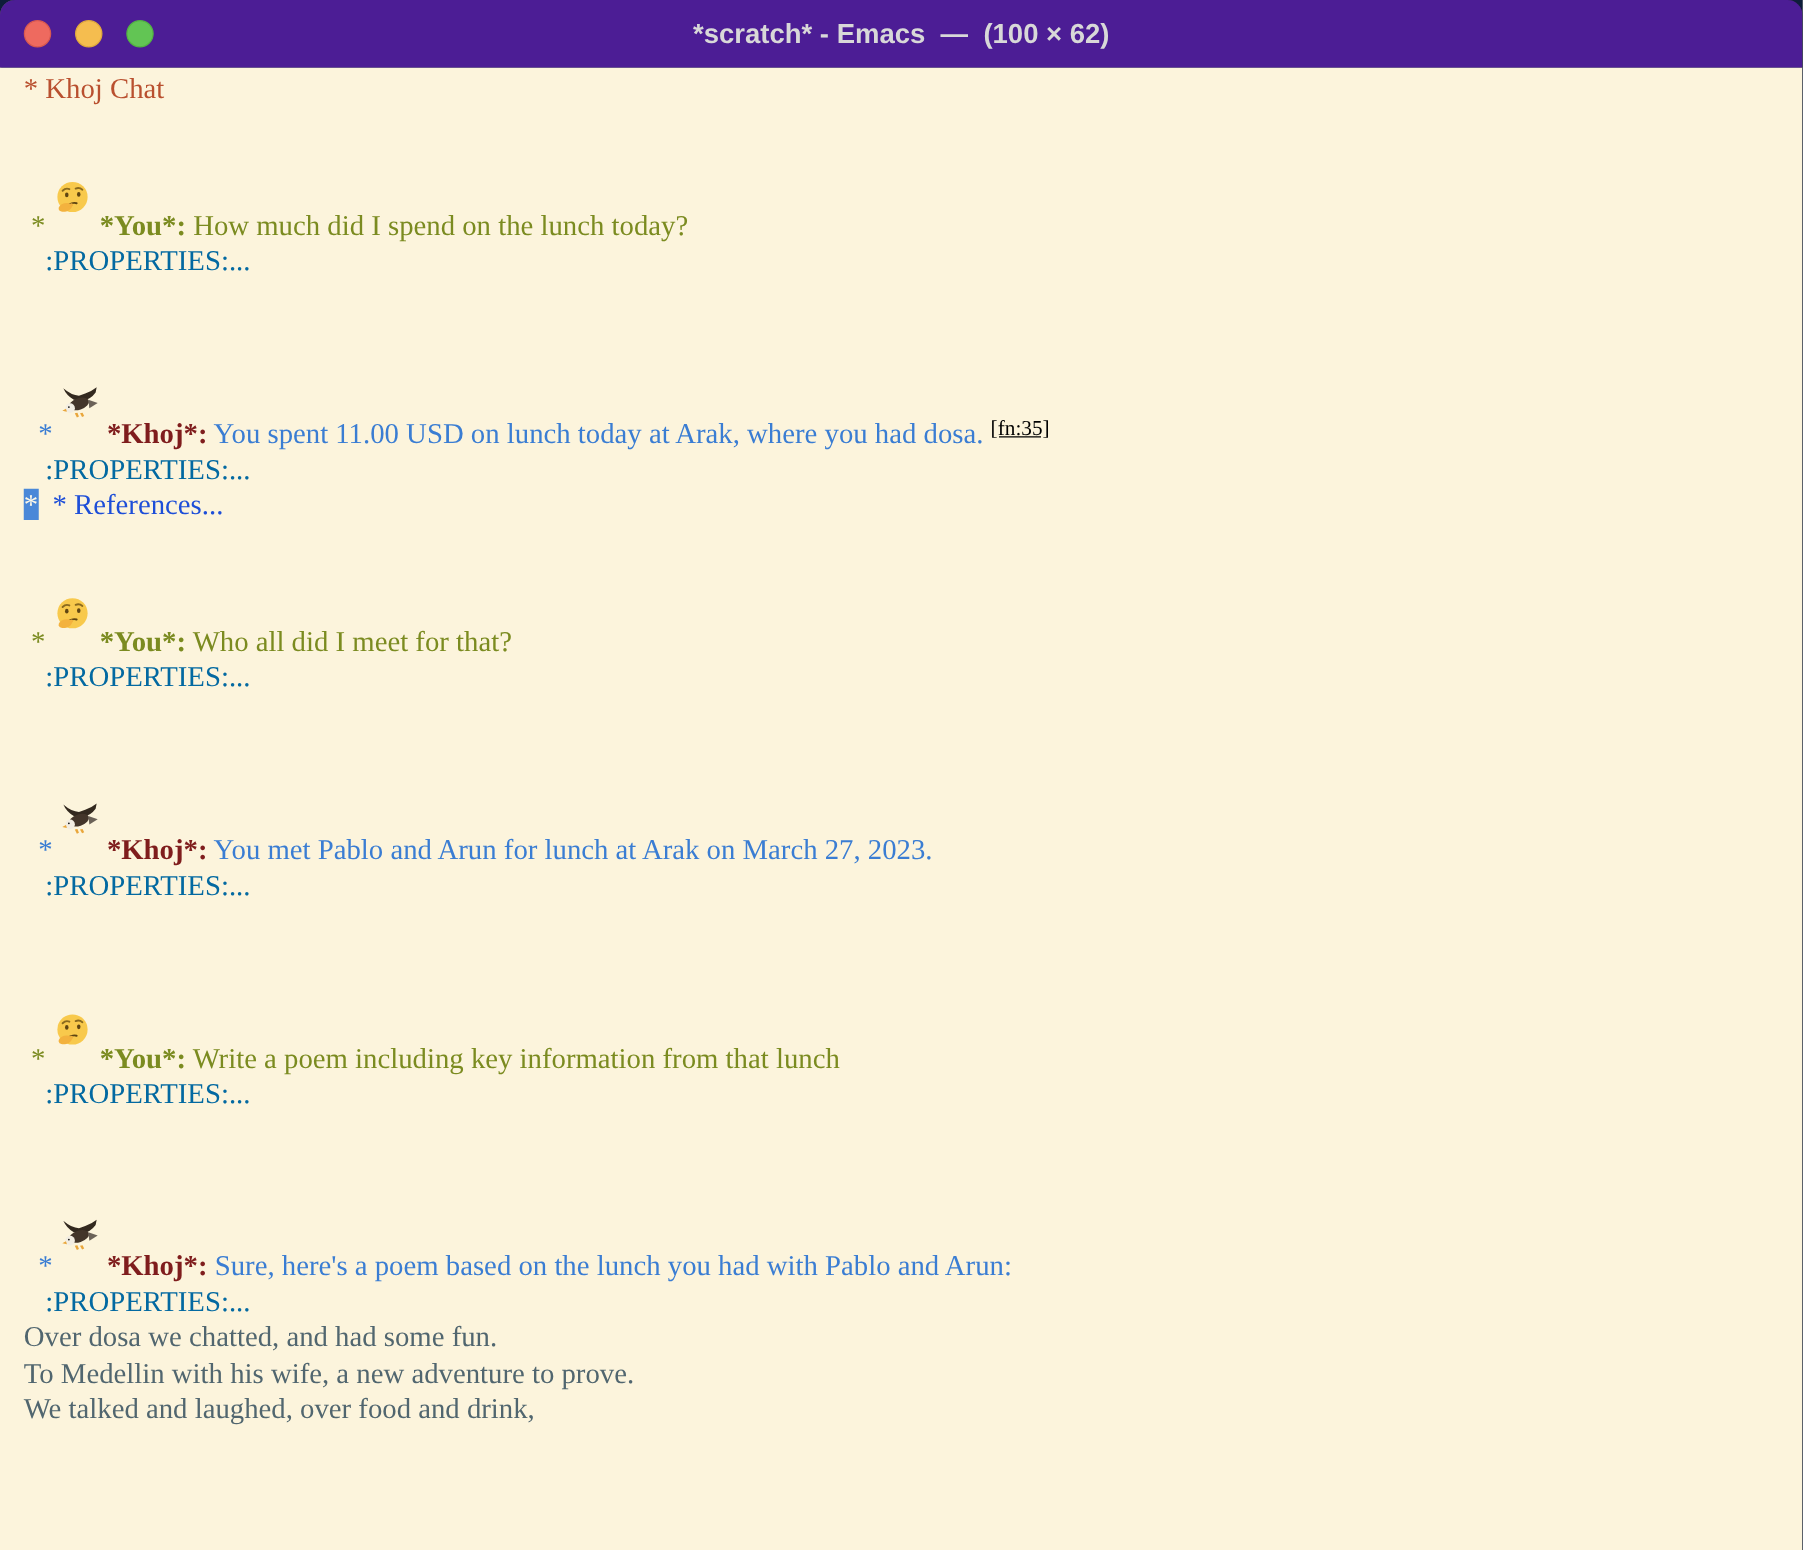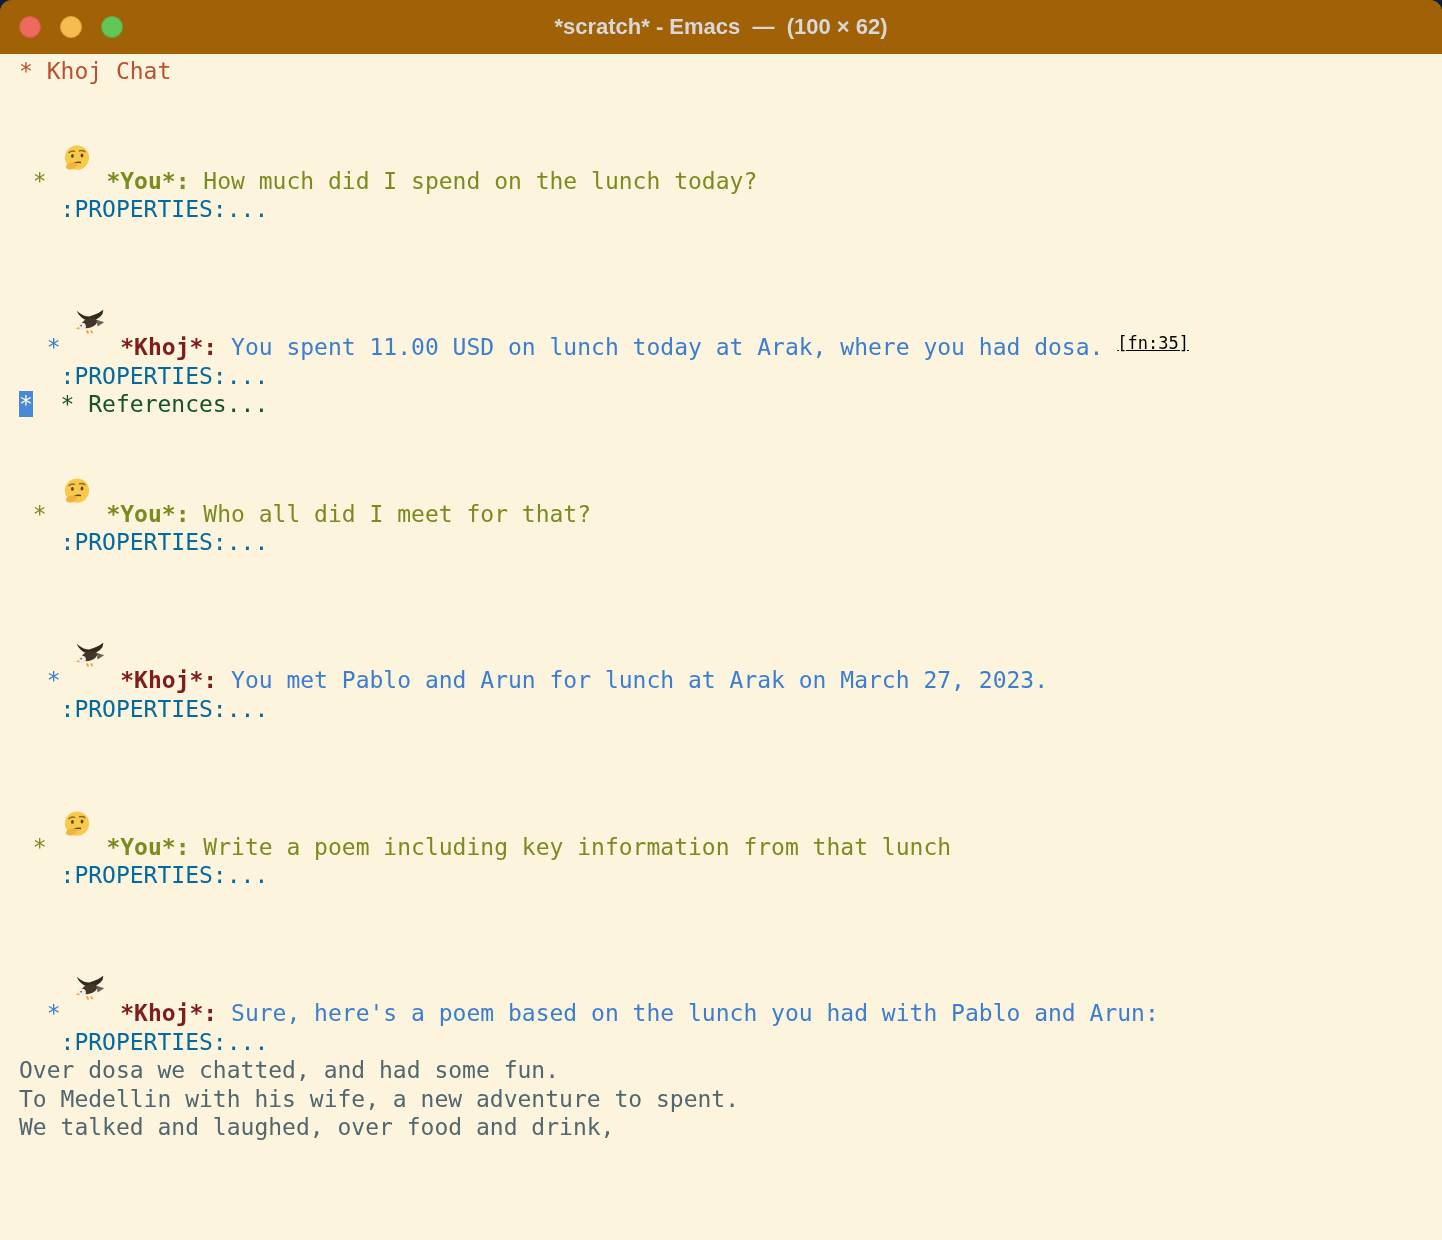--- a/index.html
+++ b/index.html
@@ -6,49 +6,49 @@
   .window{
     width:1442px;height:1240px;
     border-radius:12px 12px 0 0;
     overflow:hidden;
     display:flex;flex-direction:column;
     box-shadow: inset 1px 0 0 #6a645c, inset -2px 0 0 #2b2a27;
     font-family:"DejaVu Sans Mono","Liberation Mono",monospace;
   }
   .titlebar{
     height:54px;flex:0 0 54px;
-    background:#a16207;
+    background:#4c1d95;
     position:relative;
     display:flex;align-items:center;justify-content:center;
   }
   .traffic{position:absolute;left:19px;top:0;height:100%;display:flex;align-items:center;}
   .light{width:20px;height:20px;border-radius:50%;margin-right:19px;}
   .light.close{background:#ee6a5f;border:1px solid #d9594f;}
   .light.min{background:#f5bd4f;border:1px solid #e0a93c;}
   .light.max{background:#62c554;border:1px solid #52b343;}
   .title{
     color:#d8d8d8;font-family:"Liberation Sans",sans-serif;
     font-weight:bold;font-size:22px;white-space:pre;
   }
   .buffer{
     flex:1;background:#fcf4dc;
     padding:3px 0 0 19px;
     font-size:23px;line-height:28.5px;
     color:#51666f;
     overflow:hidden;
     cursor:text;
   }
-  .line{white-space:pre;min-height:28.5px;}
+  .line{white-space:pre;min-height:28.5px;font-family:Liberation Serif, serif;}
   .seg-red{color:#b9502f;}
   .seg-green{color:#7b8b20;}
   .seg-greenb{color:#7b8b20;font-weight:bold;}
   .seg-blue{color:#3a7dd3;}
   .seg-blueb{color:#7f1d1d;font-weight:bold;}
   .seg-props{color:#0369a1;}
-  .seg-gold{color:#14532d;}
+  .seg-gold{color:#1d4ed8;}
   .seg-body{color:#51666f;}
   .seg-cursor{background:#4a88d8;color:#fdf8e8;}
   .seg-fn{color:#000000;font-size:17px;text-decoration:underline;vertical-align:6px;}
   .emoji{display:inline-block;width:32px;height:30px;vertical-align:-6px;}
   .emoji svg{width:32px;height:30px;display:block;}
 </style>
 </head>
 <body>
 
 <div class="window">
@@ -139,16 +139,16 @@
     <path d="M26,13 L35,16 L27,21 Z" fill="#6b6258"></path>
     <circle cx="8.5" cy="21" r="4.6" fill="#f2ede2"></circle>
     <circle cx="7.3" cy="20" r="0.9" fill="#222222"></circle>
     <path d="M4.5,21.5 L1,23.5 L5.5,24.5 Z" fill="#e9a63b"></path>
     <path d="M13,26 l2,4 l2,-1 l-1.5,-3.5 Z" fill="#e9a63b"></path>
     <path d="M18,26 l2,3.5 l2,-1 l-1.5,-3 Z" fill="#e9a63b"></path>
   </svg>
 </span><span class="seg-blue"> </span><span class="seg-blueb">*Khoj*:</span><span class="seg-blue"> Sure, here's a poem based on the lunch you had with Pablo and Arun:</span></div>
       <div class="line"><span class="seg-props">   :PROPERTIES:...</span></div>
       <div class="line"><span class="seg-body">Over dosa we chatted, and had some fun.</span></div>
-      <div class="line"><span class="seg-body">To Medellin with his wife, a new adventure to spent.</span></div>
+      <div class="line"><span class="seg-body">To Medellin with his wife, a new adventure to prove.</span></div>
       <div class="line"><span class="seg-body">We talked and laughed, over food and drink,</span></div>
     </div>
 </div>
 
 </body></html>

